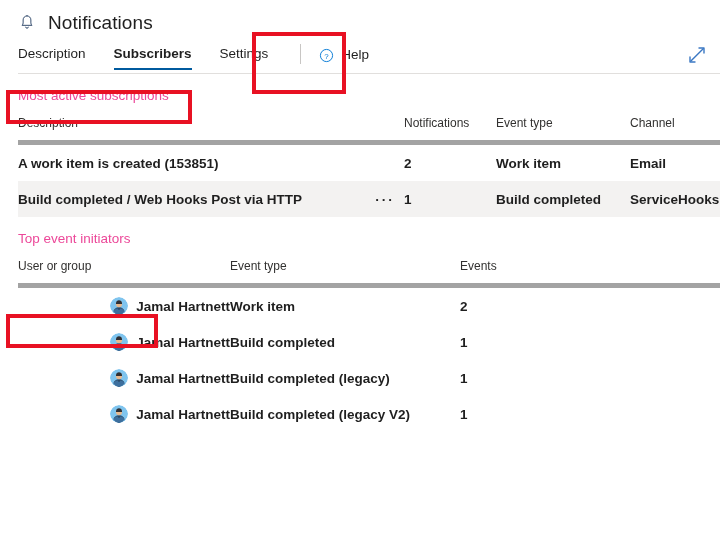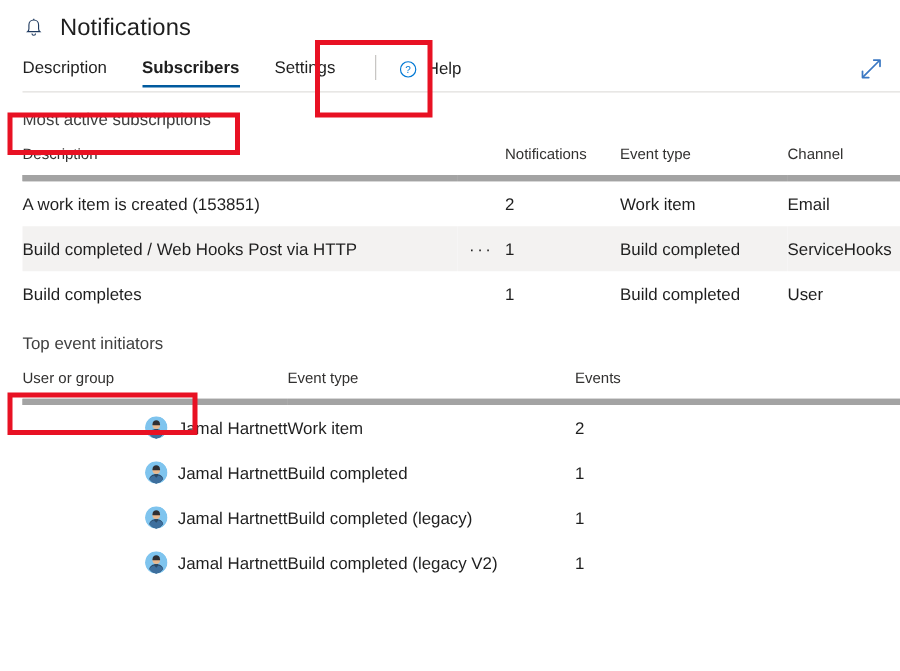--- a/index.html
+++ b/index.html
@@ -112,21 +112,21 @@
     height: 1px;
     background: #e1dfdd;
   }
 
   
   .section {
     padding-left: 18px;
   }
   .section-title {
     font-size: 13.5px;
-    color: #404040;
+    color: #ec4899;
     padding: 14px 0 12px 0;
     line-height: 16px;
   }
 
   
   .tbl {
     width: 100%;
     border-collapse: collapse;
     table-layout: fixed;
   }
@@ -141,20 +141,21 @@
   .tbl thead tr {
     border-bottom: 5px solid #a3a3a3;
   }
   .tbl td {
     font-size: 13.5px;
     color: #1f1f1f;
     padding: 0;
     height: 36px;
     vertical-align: middle;
     line-height: 17px;
+    font-weight: bold;
   }
   .tbl tbody tr.striped {
     background: #f3f2f1;
   }
 
   .t1-cell-desc { padding-left: 0; }
   .ellipsis-cell {
     text-align: center;
     color: #605e5c;
     font-size: 14px;
@@ -272,27 +273,20 @@
         <td>Work item</td>
         <td>Email</td>
       </tr>
       <tr class="striped">
         <td class="t1-cell-desc">Build completed / Web Hooks Post via HTTP</td>
         <td class="ellipsis-cell">···</td>
         <td>1</td>
         <td>Build completed</td>
         <td>ServiceHooks</td>
       </tr>
-      <tr>
-        <td class="t1-cell-desc">Build completes</td>
-        <td class="ellipsis-cell"></td>
-        <td>1</td>
-        <td>Build completed</td>
-        <td>User</td>
-      </tr>
     </tbody>
   </table>
 </div>
 
 <div class="section">
   <div class="section-title">Top event initiators</div>
 </div>
 
 <div class="table2-wrap">
   <table class="tbl">

